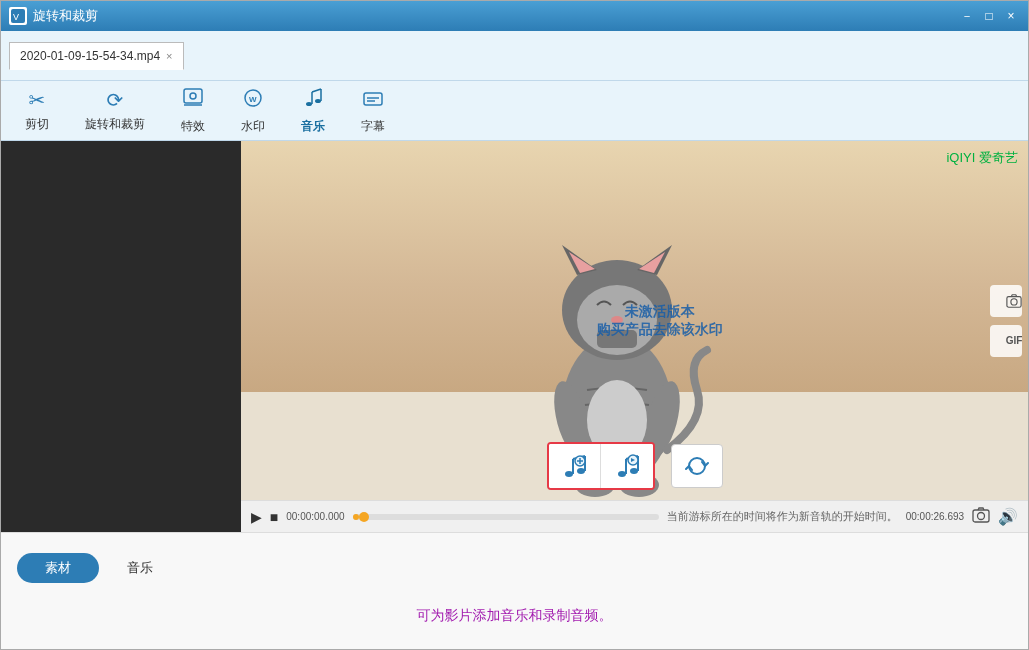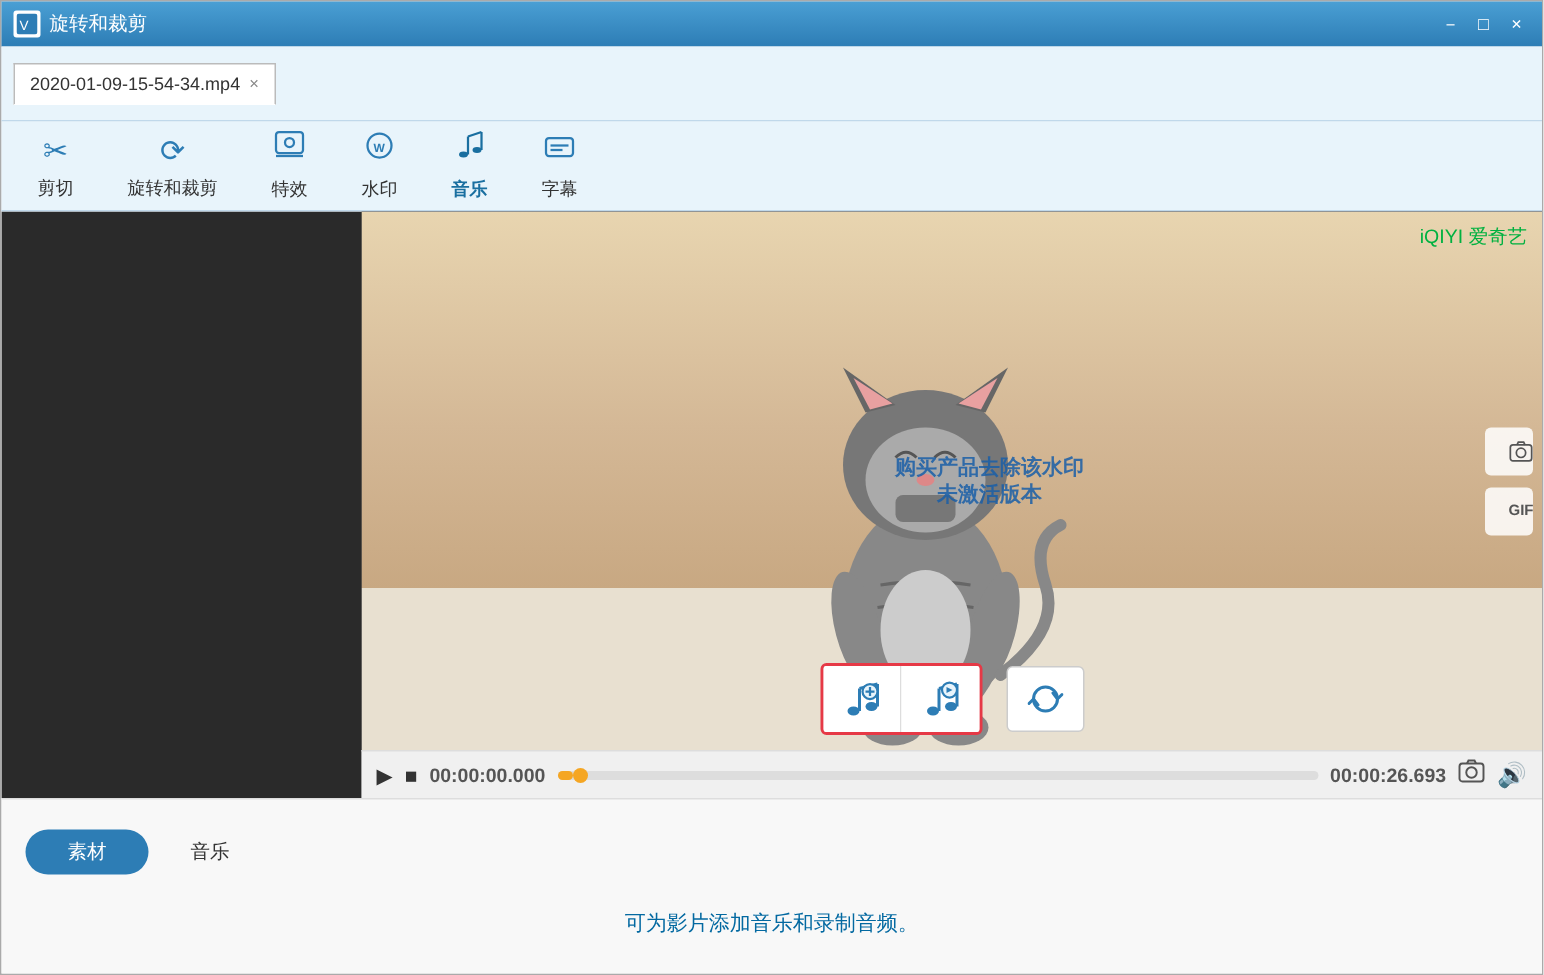--- a/index.html
+++ b/index.html
@@ -256,24 +256,23 @@
       gap: 8px;
       border-top: 1px solid #ddd;
       flex-shrink: 0;
     }
     .play-btn {
       font-size: 14px;
       cursor: pointer;
       color: #333;
     }
     .time-label {
-      font-size: 13px;
+      font-size: 10px;
       color: #555;
       white-space: nowrap;
-      font-weight: bold;
     }
     .progress-bar-container {
       flex: 1;
       height: 6px;
       background: #ddd;
       border-radius: 3px;
       position: relative;
     }
     .progress-bar-fill {
       height: 100%;
@@ -326,21 +325,21 @@
       font-size: 13px;
       cursor: pointer;
       color: #333;
     }
     .source-tab.active {
       background: #2d7db5;
       color: white;
     }
     .add-music-text {
       text-align: center;
-      color: #0369a1;
+      color: #a21caf;
       font-size: 14px;
       padding: 16px 0 12px 0;
     }
     .bottom-actions {
       display: flex;
       align-items: center;
       justify-content: flex-end;
       padding: 10px 0;
       gap: 10px;
       border-top: 1px solid #eee;
@@ -500,22 +499,22 @@
 
           <ellipse cx="88" cy="295" rx="20" ry="12" fill="#888"></ellipse>
           <ellipse cx="132" cy="295" rx="20" ry="12" fill="#888"></ellipse>
 
           <path d="M160,260 Q200,230 190,200 Q180,170 200,160" stroke="#888" stroke-width="8" fill="none" stroke-linecap="round"></path>
         </svg>
 
         <div class="iqiyi-logo">iQIYI 爱奇艺</div>
 
         <div class="watermark">
+          <span class="watermark-sub">未激活版本</span>
           <span class="watermark-sub">购买产品去除该水印</span>
-          <span class="watermark-sub">未激活版本</span>
         </div>
 
         <div class="right-tools">
           <div class="right-tool-btn">
             <svg width="18" height="18" viewBox="0 0 18 18">
               <rect x="1" y="4" width="16" height="12" rx="2" fill="none" stroke="#555" stroke-width="1.3"></rect>
               <circle cx="9" cy="10" r="3.5" fill="none" stroke="#555" stroke-width="1.3"></circle>
               <path d="M6,4 L7,2 L11,2 L12,4" fill="none" stroke="#555" stroke-width="1.3"></path>
             </svg>
           </div>
@@ -562,20 +561,21 @@
       </div>
 
       <div class="controls-bar">
         <span class="play-btn">▶</span>
         <span class="play-btn">■</span>
         <span class="time-label">00:00:00.000</span>
         <div class="progress-bar-container">
           <div class="progress-bar-fill"></div>
           <div class="progress-knob"></div>
         </div>
+        <span class="hint-text">当前游标所在的时间将作为新音轨的开始时间。</span>
         <span class="time-label">00:00:26.693</span>
         <span class="camera-btn">
           <svg width="18" height="18" viewBox="0 0 18 18">
             <rect x="1" y="4" width="16" height="12" rx="2" fill="none" stroke="#555" stroke-width="1.3"></rect>
             <circle cx="9" cy="10" r="3.5" fill="none" stroke="#555" stroke-width="1.3"></circle>
             <path d="M6,4 L7,2 L11,2 L12,4" fill="none" stroke="#555" stroke-width="1.3"></path>
           </svg>
         </span>
         <span class="volume-btn">🔊</span>
       </div>

